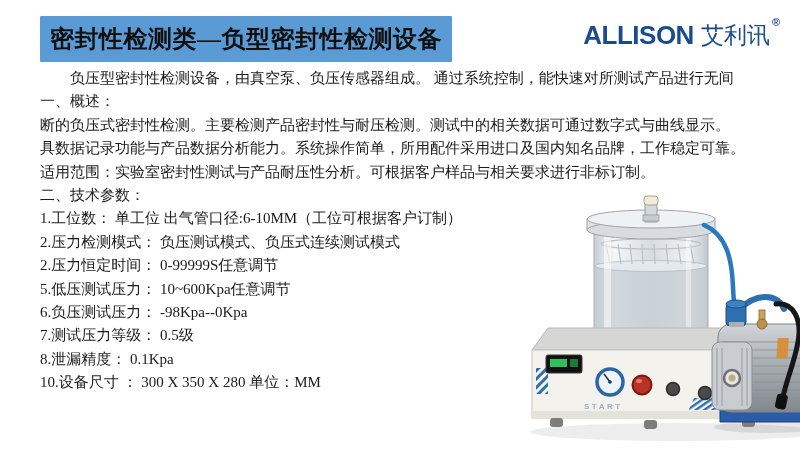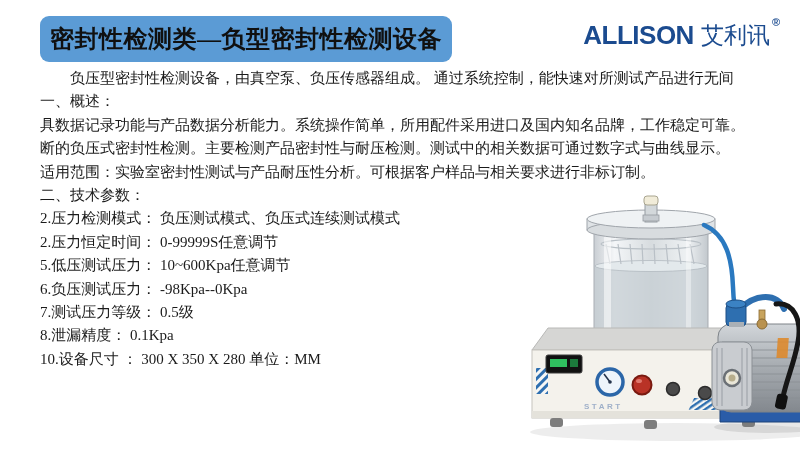--- a/index.html
+++ b/index.html
@@ -12,21 +12,21 @@
     font-family: "Liberation Serif", serif;
     color: #1a1a1a;
   }
 
   
   .title-box {
     position: absolute;
     left: 40px; top: 16px;
     width: 412px; height: 46px;
     background: #5b9bd5;
-    border-radius: 9px;
+    border-radius: 1px;
     display: flex; align-items: center; justify-content: center;
     overflow: hidden;
   }
   .title-box .title-text {
     font-size: 24px;
     font-weight: bold;
     color: #101010;
     letter-spacing: 0.5px;
     white-space: nowrap;
   }
@@ -92,24 +92,25 @@
 
 <div class="brand-logo">
   <span class="latin">ALLISON</span>
   <span class="cjk">艾利讯</span>
   <span class="reg">®</span>
 </div>
 
 <div class="content">
   <span class="line indent">负压型密封性检测设备，由真空泵、负压传感器组成。 通过系统控制，能快速对所测试产品进行无间</span>
   <span class="line">一、概述：</span>
+  <span class="line">断的负压式密封性检测。主要检测产品密封性与耐压检测。测试中的相关数据可通过数字式与曲线显示。</span>
   <span class="line">具数据记录功能与产品数据分析能力。系统操作简单，所用配件采用进口及国内知名品牌，工作稳定可靠。</span>
-  <span class="line">断的负压式密封性检测。主要检测产品密封性与耐压检测。测试中的相关数据可通过数字式与曲线显示。</span>
   <span class="line">适用范围：实验室密封性测试与产品耐压性分析。可根据客户样品与相关要求进行非标订制。</span>
   <span class="line">二、技术参数：</span>
+  <span class="line">1.工位数： 单工位 出气管口径:6-10MM（工位可根据客户订制）</span>
   <span class="line">2.压力检测模式： 负压测试模式、负压式连续测试模式</span>
   <span class="line">2.压力恒定时间： 0-99999S任意调节</span>
   <span class="line">5.低压测试压力： 10~600Kpa任意调节</span>
   <span class="line">6.负压测试压力： -98Kpa--0Kpa</span>
   <span class="line">7.测试压力等级： 0.5级</span>
   <span class="line">8.泄漏精度： 0.1Kpa</span>
   <span class="line">10.设备尺寸 ： 300 X 350 X 280 单位：MM</span>
 </div>
 
 <div class="photo">

